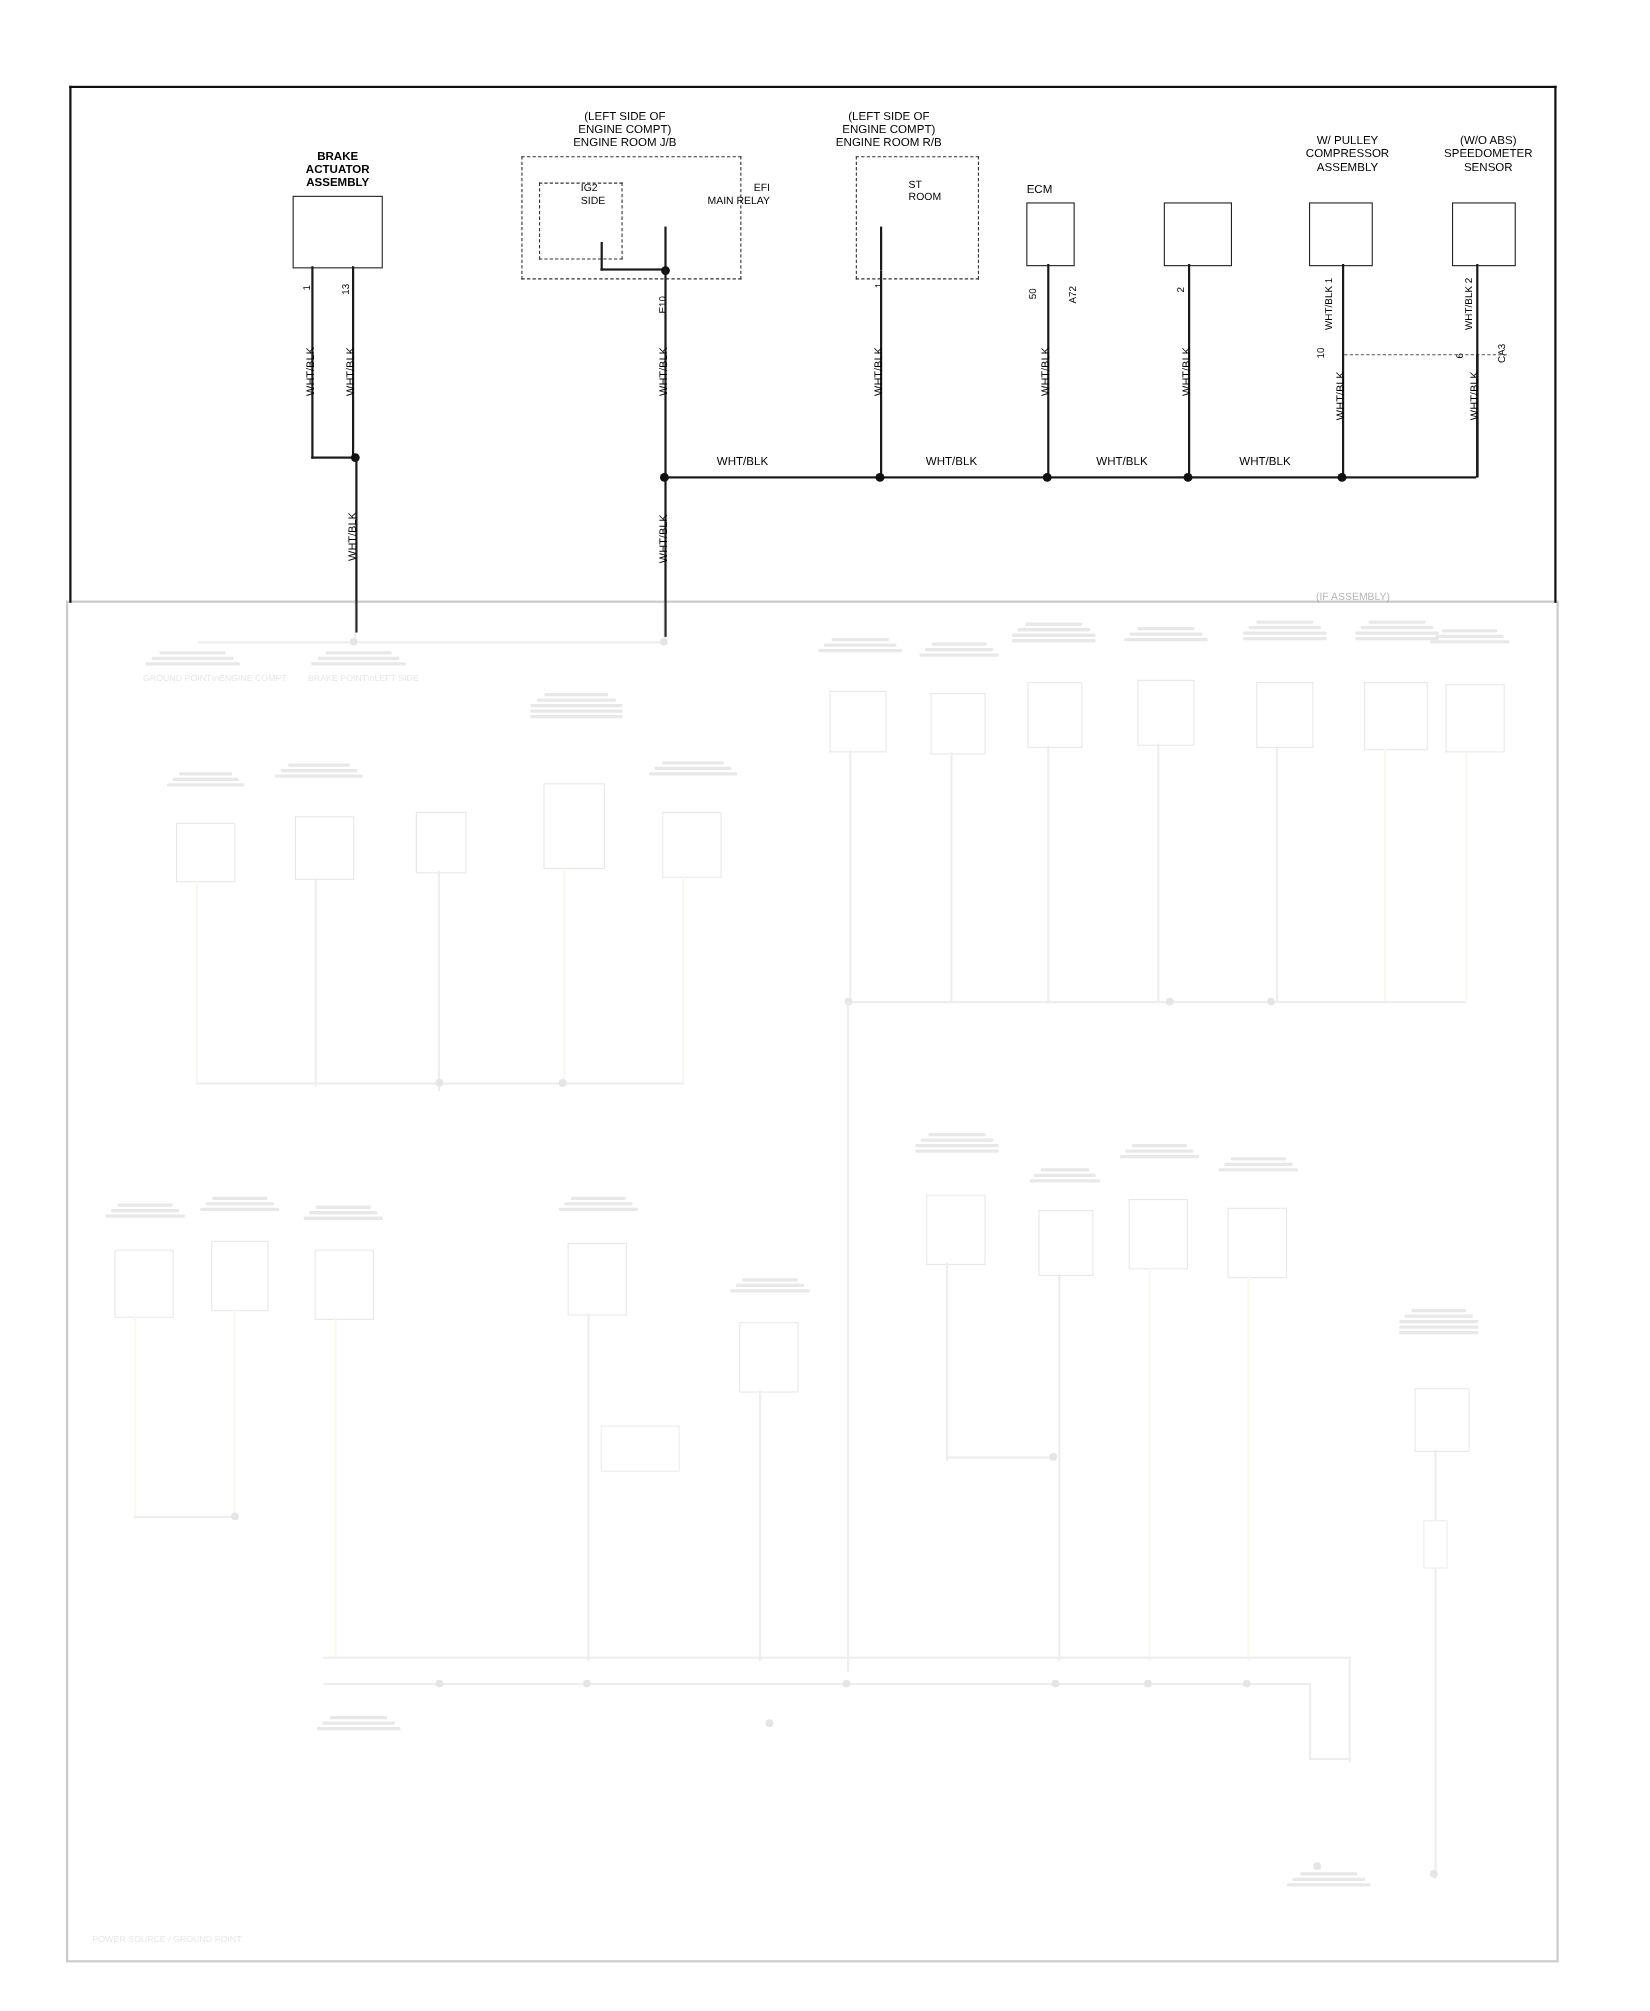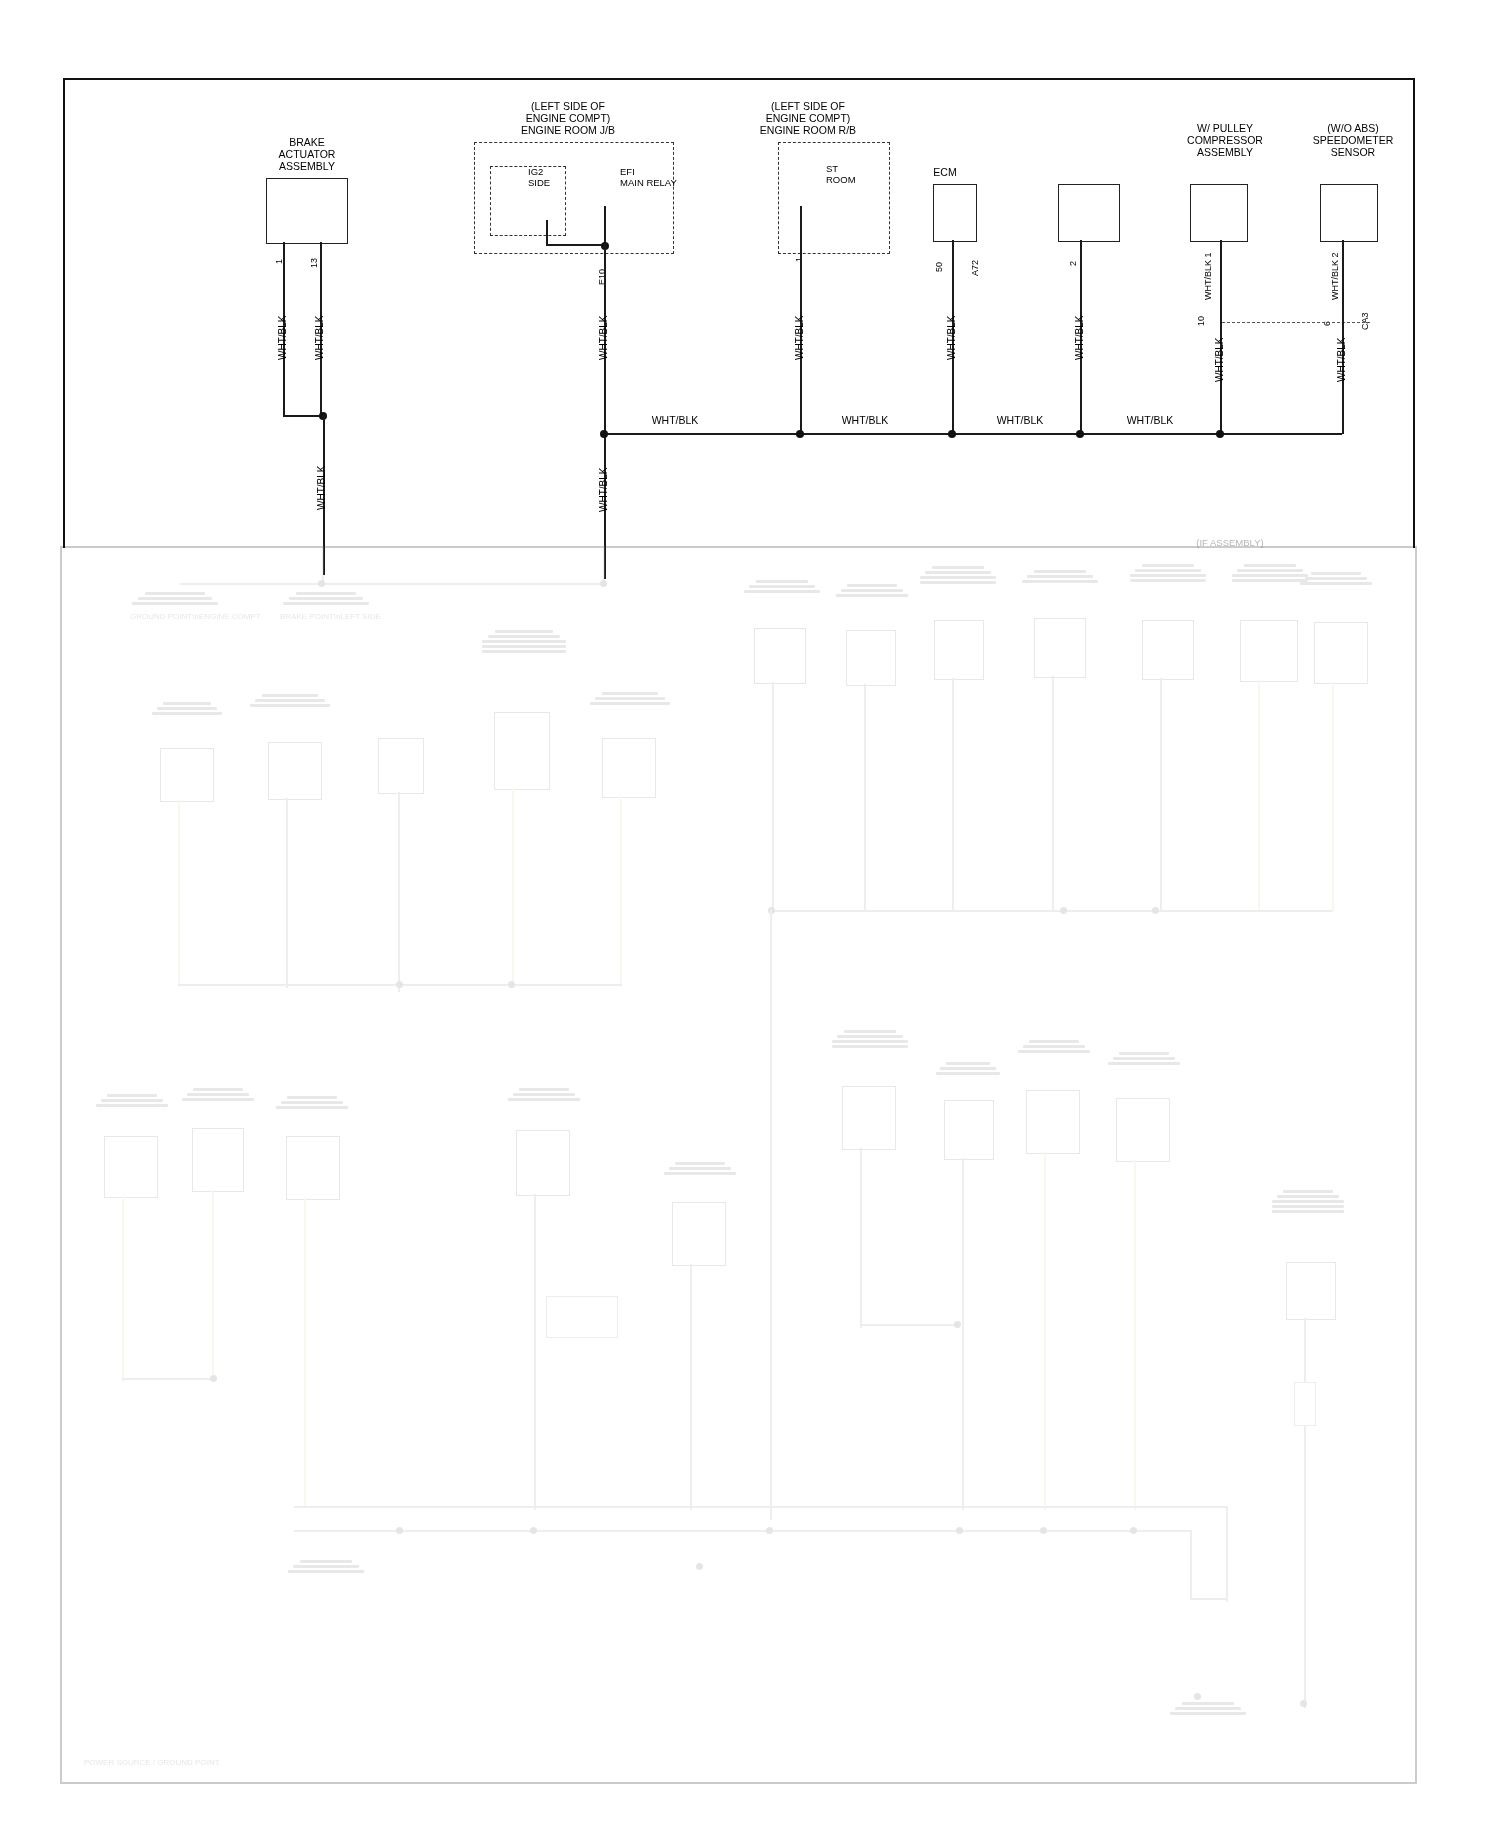--- a/index.html
+++ b/index.html
@@ -38,21 +38,21 @@
   .g-tag{position:absolute;border:1px solid #b0b0b0;background:#fff;}
 </style>
 </head>
 <body>
 
 <div id="sheet">
 
   <div class="frame" style="left:63px;top:78px;width:1348px;height:468px;border-bottom:none;"></div>
   <div class="frame faded" style="left:60px;top:546px;width:1353px;height:1234px;"></div>
 
-  <div class="lbl" style="left:247px;top:136px;width:120px;">BRAKE
+  <div class="lbl" style="left:247px;top:136px;width:120px;font-weight:bold;">BRAKE
 ACTUATOR
 ASSEMBLY</div>
   <div class="lbl" style="left:478px;top:100px;width:180px;">(LEFT SIDE OF
 ENGINE COMPT)
 ENGINE ROOM J/B</div>
   <div class="lbl" style="left:718px;top:100px;width:180px;">(LEFT SIDE OF
 ENGINE COMPT)
 ENGINE ROOM R/B</div>
   <div class="lbl" style="left:915px;top:166px;width:60px;">ECM</div>
   <div class="lbl" style="left:1160px;top:122px;width:130px;">W/ PULLEY
@@ -63,21 +63,21 @@
 SENSOR</div>
 
   <div class="box" style="left:266px;top:178px;width:80px;height:64px;"></div>
   <div class="vlbl t9" style="left:274px;top:264px;">1</div>
   <div class="vlbl t9" style="left:309px;top:268px;">13</div>
 
   <div class="dbox" style="left:474px;top:142px;width:198px;height:110px;"></div>
   <div class="dbox" style="left:490px;top:166px;width:74px;height:68px;"></div>
   <div class="lbl small" style="left:528px;top:166px;width:60px;text-align:left;">IG2
 SIDE</div>
-  <div class="lbl small" style="left:620px;top:166px;width:80px;text-align:left;">EFI
+  <div class="lbl small" style="left:620px;top:166px;width:80px;text-align:right;">EFI
 MAIN RELAY</div>
 
   <div class="wire v" style="left:546px;top:220px;height:26px;"></div>
   <div class="wire v" style="left:604px;top:206px;height:40px;"></div>
   <div class="wire h" style="left:546px;top:244px;width:59px;"></div>
   <div class="dot" style="left:601px;top:242px;"></div>
   <div class="vlbl t9" style="left:597px;top:285px;">E10</div>
 
   <div class="dbox" style="left:778px;top:142px;width:110px;height:110px;"></div>
   <div class="lbl small" style="left:826px;top:163px;width:60px;text-align:left;">ST

